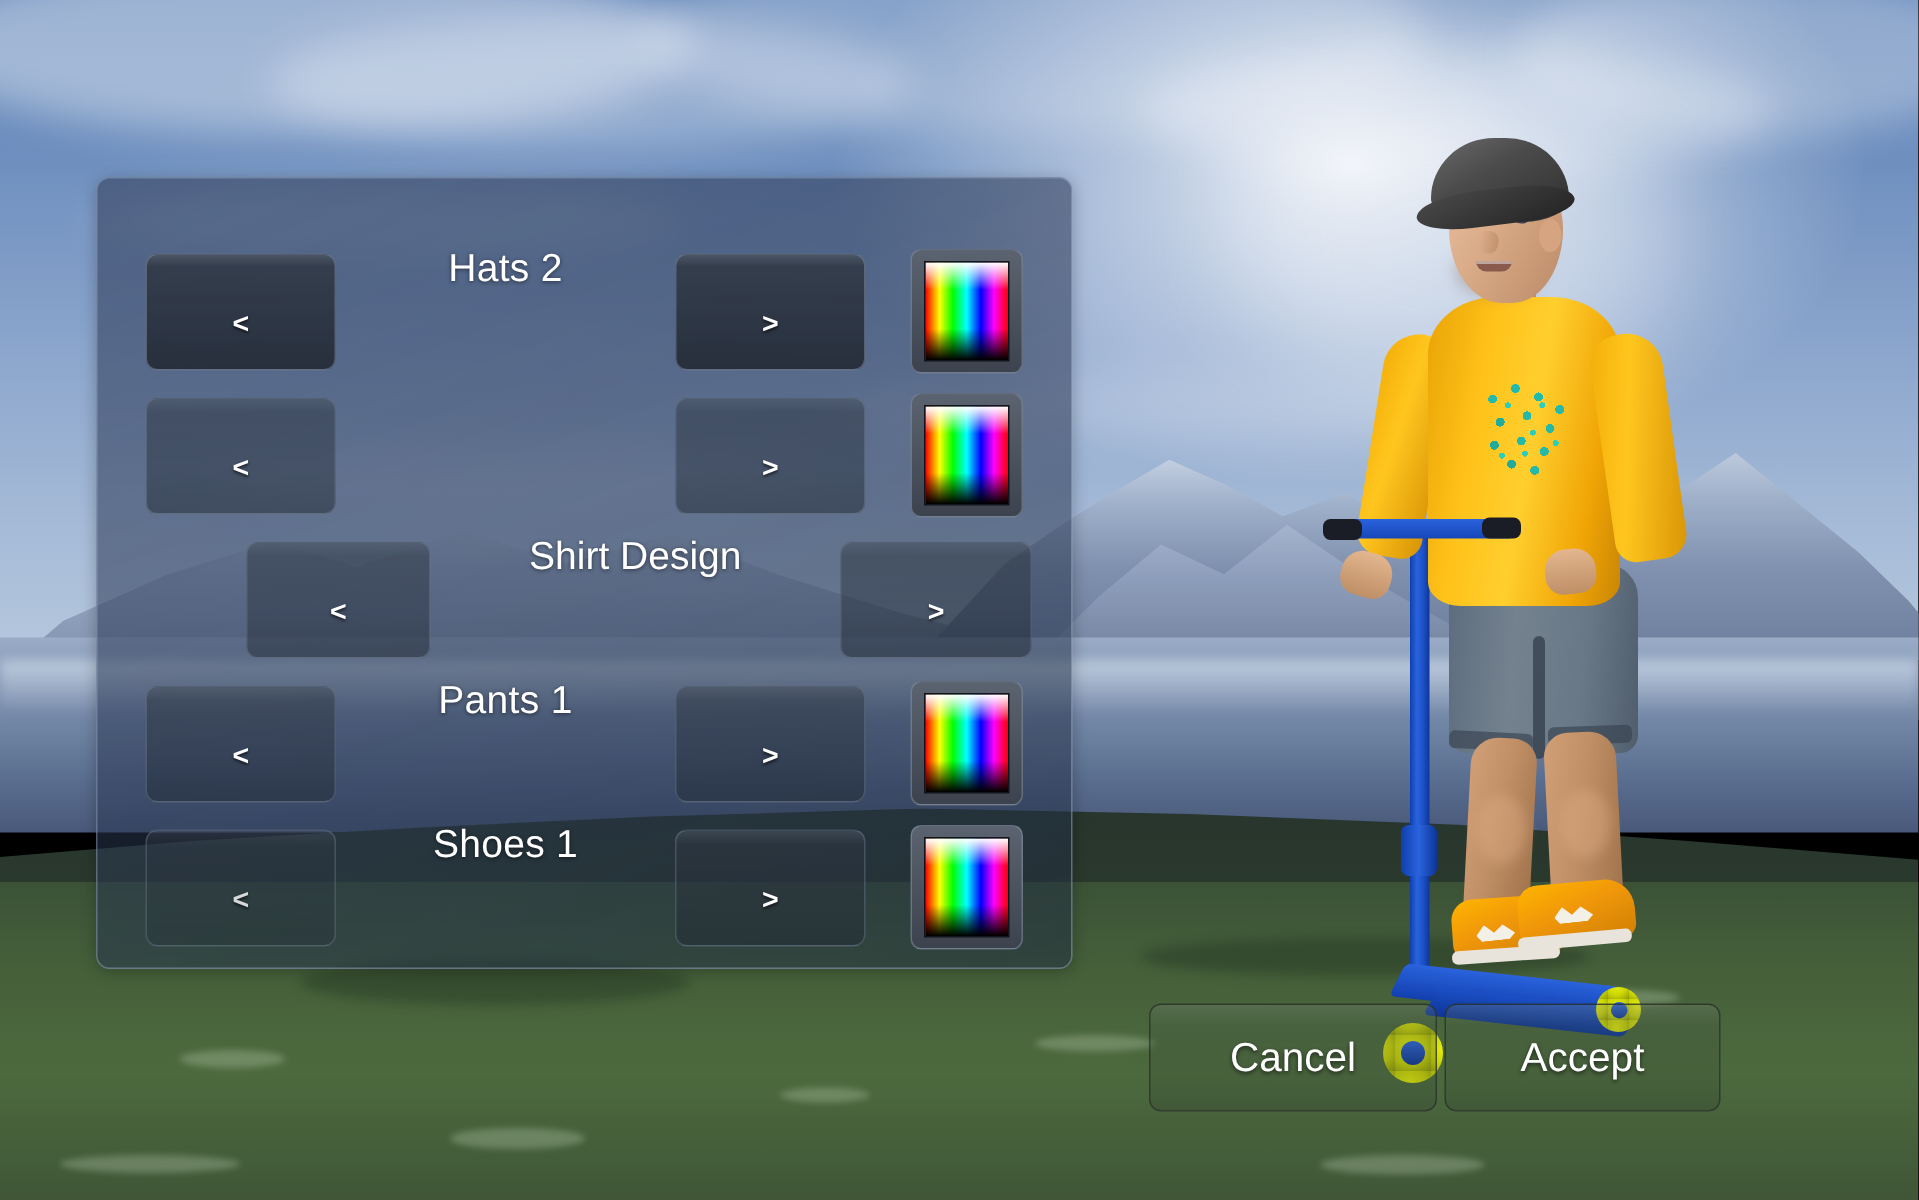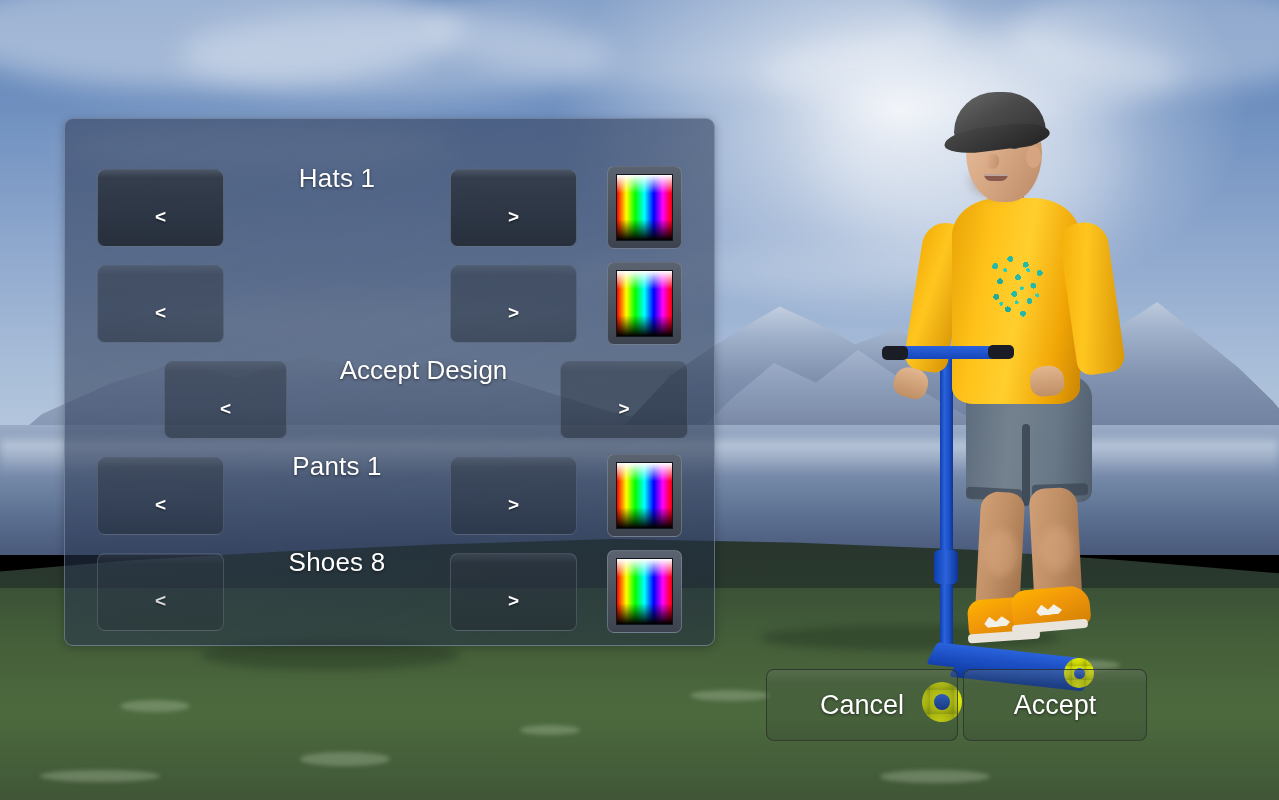--- a/index.html
+++ b/index.html
@@ -496,53 +496,53 @@
     <div class="nose"></div>
     <div class="mouth"></div>
     <div class="cap-crown"></div>
     <div class="cap-brim"></div>
   </div>
 
   <div class="panel">
 
     <div class="row row-hats">
       <div class="nav-btn btn-prev">&lt;</div>
-      <div class="row-label">Hats 1</div>
+      <div class="row-label">Hats 2</div>
       <div class="nav-btn btn-next">&gt;</div>
       <div class="swatch">
         <div class="swatch-inner"></div>
       </div>
     </div>
 
     <div class="row row-shirts">
       <div class="nav-btn btn-prev faded">&lt;</div>
       <div class="nav-btn btn-next faded">&gt;</div>
       <div class="swatch">
         <div class="swatch-inner"></div>
       </div>
     </div>
 
     <div class="row row-design">
       <div class="nav-btn btn-prev-wide faded">&lt;</div>
-      <div class="row-label-wide">Accept Design</div>
+      <div class="row-label-wide">Shirt Design</div>
       <div class="nav-btn btn-next-wide faded">&gt;</div>
     </div>
 
     <div class="row row-pants">
       <div class="nav-btn btn-prev faded">&lt;</div>
       <div class="row-label">Pants 1</div>
       <div class="nav-btn btn-next faded">&gt;</div>
       <div class="swatch">
         <div class="swatch-inner"></div>
       </div>
     </div>
 
     <div class="row row-shoes">
       <div class="nav-btn btn-prev fadedmore">&lt;</div>
-      <div class="row-label">Shoes 8</div>
+      <div class="row-label">Shoes 1</div>
       <div class="nav-btn btn-next faded">&gt;</div>
       <div class="swatch">
         <div class="swatch-inner"></div>
       </div>
     </div>
   </div>
 
   <div class="action-btn btn-cancel">Cancel</div>
   <div class="action-btn btn-accept">Accept</div>
 

